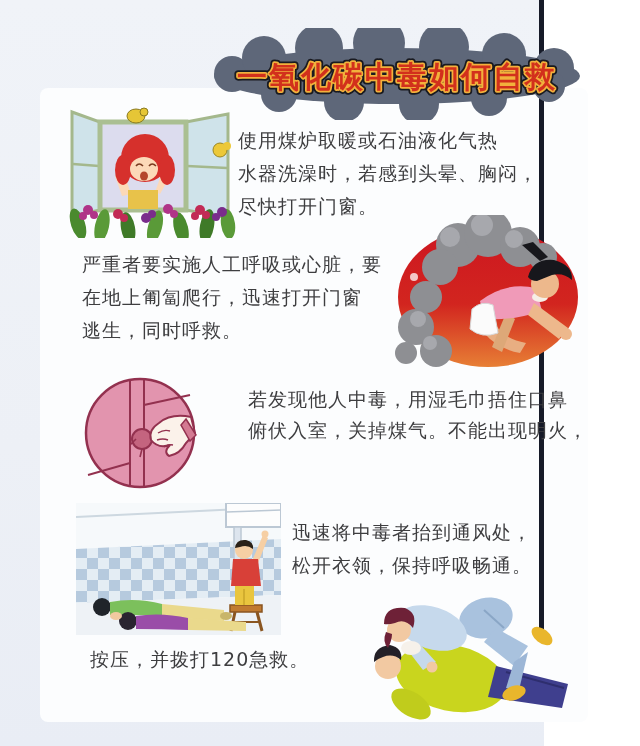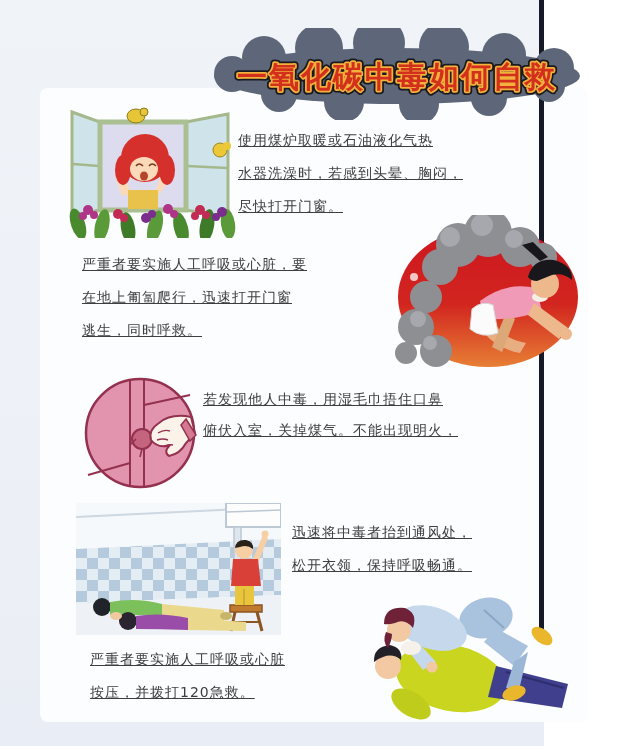--- a/index.html
+++ b/index.html
@@ -6,22 +6,22 @@
   body{width:640px;height:746px;overflow:hidden;
        font-family:"DejaVu Sans",sans-serif;}
   .page{position:relative;width:544px;height:746px;
         background:linear-gradient(180deg,#f0f3f8 0%,#edf0f6 60%,#e9edf5 100%);}
   .right-strip{position:absolute;right:0;top:0;width:5px;height:632px;background:#161a28;}
   .panel{position:absolute;left:40px;top:88px;width:548px;height:634px;
          background:#fcfdfe;border-radius:8px;}
   .cloud{position:absolute;left:202px;top:28px;width:385px;height:92px;}
   .cloud text{font-weight:bold;font-size:30px;letter-spacing:2px;}
   .illus{position:absolute;}
-  .txt{position:absolute;color:#3e3e40;font-size:14px;line-height:33px;letter-spacing:1px;white-space:nowrap;text-decoration:underline;}
-  .txt3{line-height:31px;}
+  .txt{position:absolute;color:#3e3e40;font-size:19px;line-height:33px;letter-spacing:1px;white-space:nowrap;}
+  .txt3{line-height:31px;margin-left:45px;}
 </style>
 </head>
 <body>
 
 <div class="page">
 
   <div class="panel"></div>
   <div class="right-strip"></div>
 
   <svg class="cloud" viewBox="0 0 385 92">
@@ -218,21 +218,20 @@
       <path d="M112,115 L170,119 L170,128 L112,127 Z" fill="#ead98c"></path>
       <ellipse cx="40" cy="113" rx="6" ry="4" fill="#f0c9a0"></ellipse>
     </g>
   </svg>
   <div class="txt" style="left:292px;top:516px">
     <div>迅速将中毒者抬到通风处，</div>
     <div>松开衣领，保持呼吸畅通。</div>
   </div>
 
   <div class="txt" style="left:90px;top:643px">
-    <div>严重者要实施人工呼吸或心脏</div>
     <div>按压，并拨打120急救。</div>
   </div>
   <svg class="illus" style="left:356px;top:588px" width="225" height="152" viewBox="0 0 225 152">
     <g>
       <ellipse cx="95" cy="90" rx="56" ry="33" fill="#c9d51e" transform="rotate(12 95 90)"></ellipse>
       <ellipse cx="55" cy="116" rx="22" ry="12" fill="#c0cc1c" transform="rotate(32 55 116)"></ellipse>
       <polygon points="140,78 212,96 206,120 132,109" fill="#3f3f8e"></polygon>
       <line x1="150" y1="84" x2="208" y2="100" stroke="#2e2e6e" stroke-width="2"></line>
       <circle cx="32" cy="78" r="13" fill="#f2c9a2"></circle>
       <path d="M18,74 Q17,59 34,57 Q47,60 45,72 Q37,65 27,69 Q21,71 18,74 Z" fill="#232027"></path>

